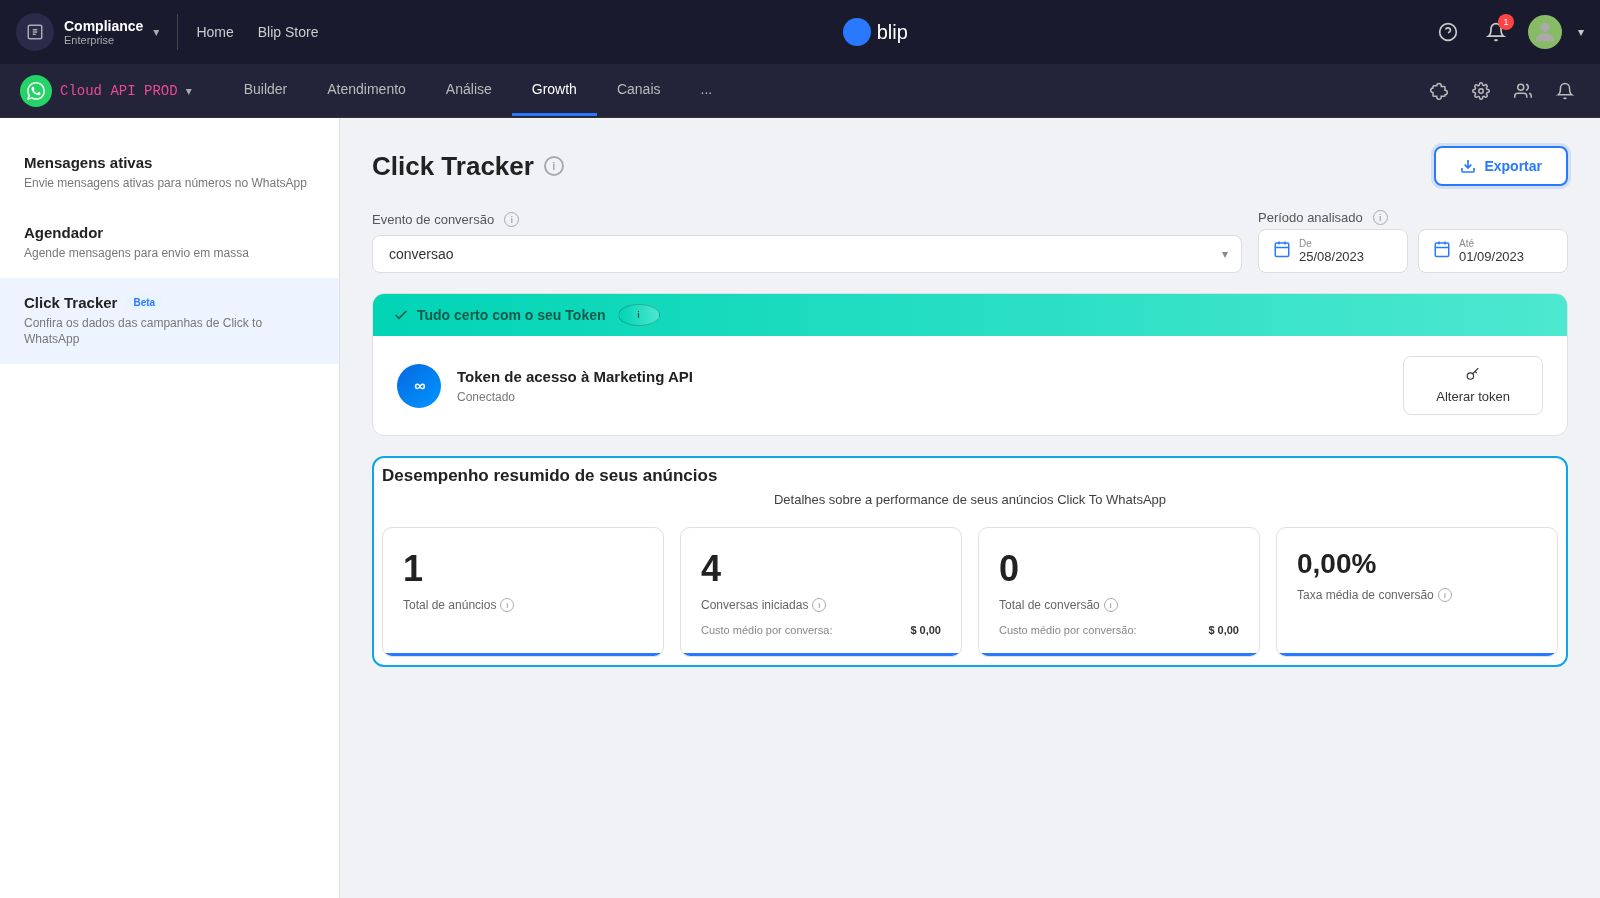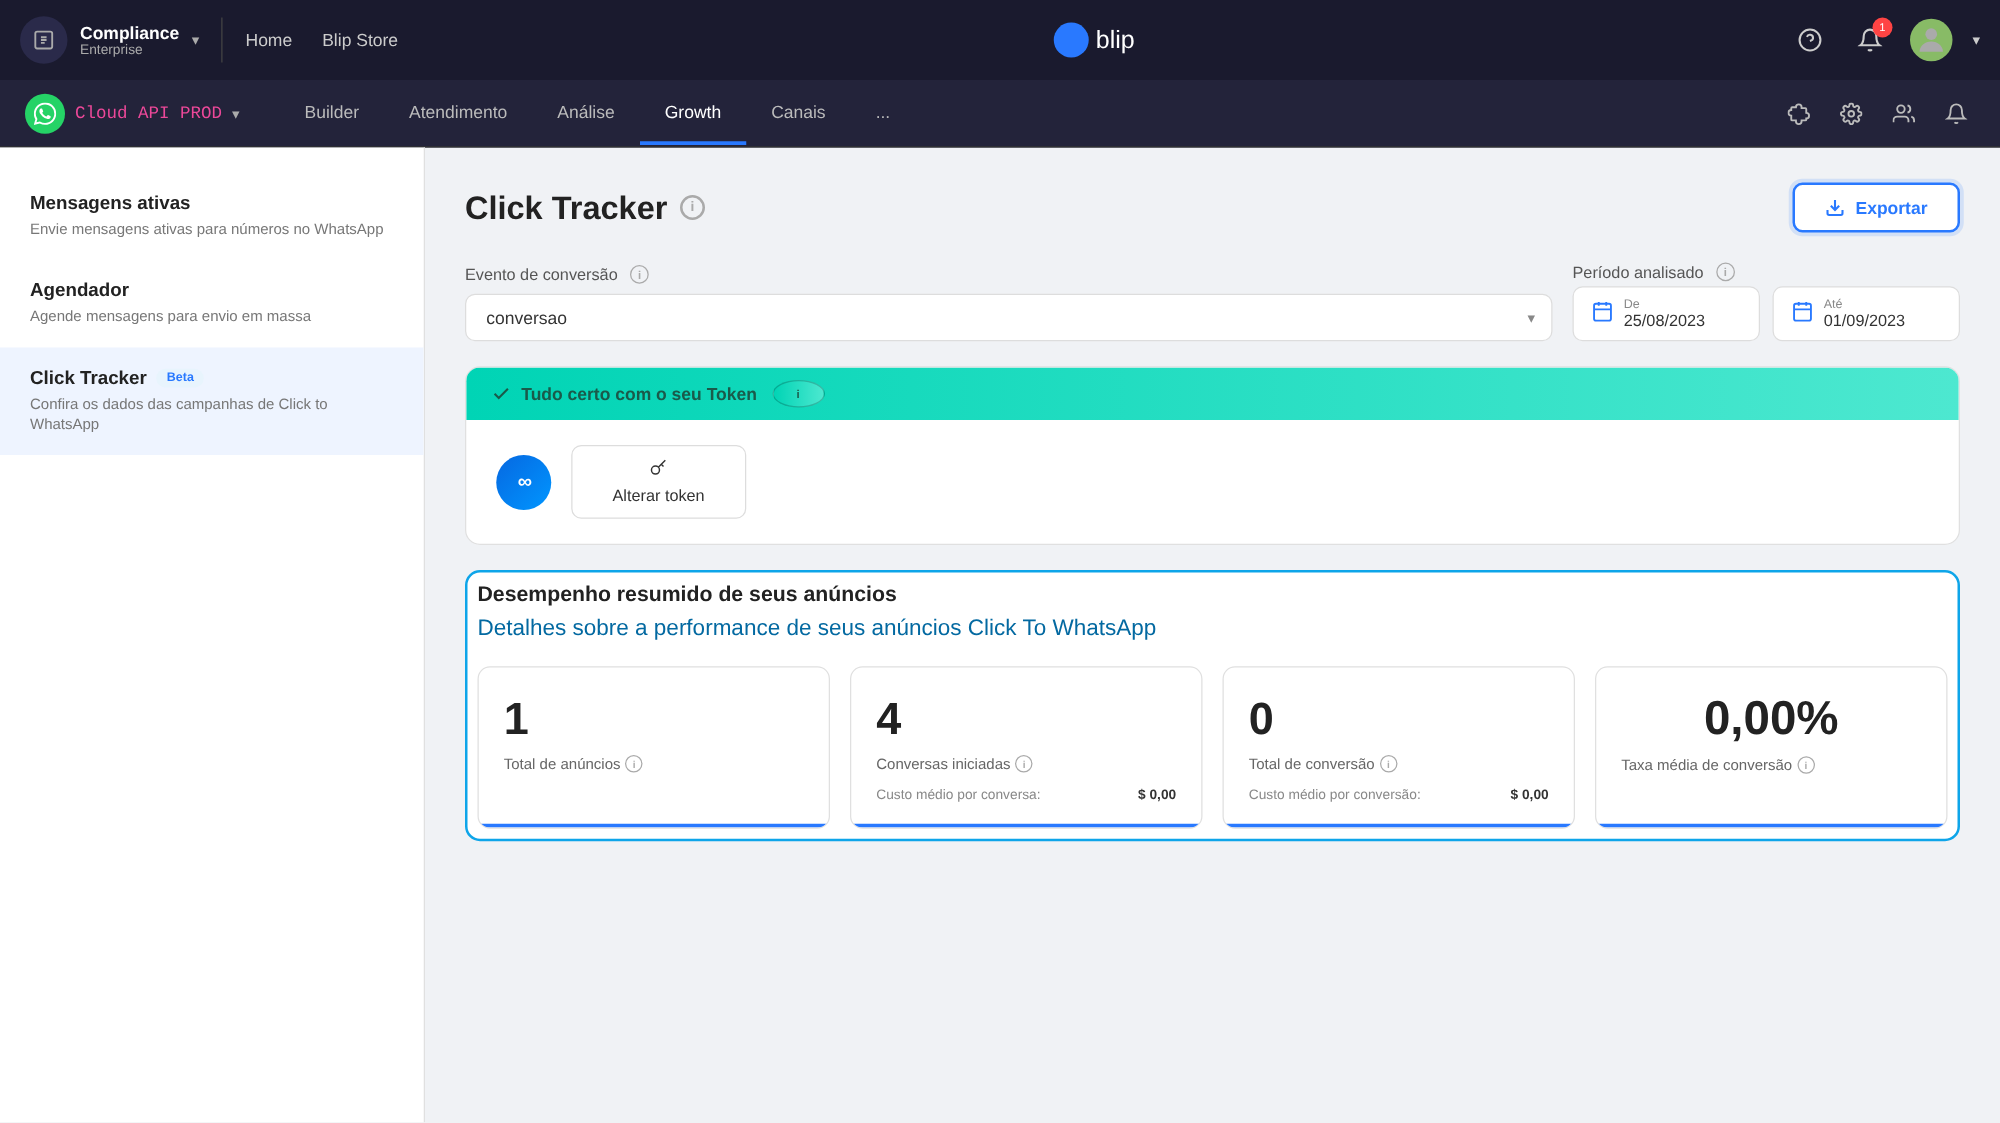--- a/index.html
+++ b/index.html
@@ -136,21 +136,21 @@
     .token-title { font-size: 15px; font-weight: 700; color: #222; line-height: 1.3; }
     .token-status { font-size: 12px; color: #777; margin-top: 4px; }
     .alter-btn {
       border: 1px solid #ddd; border-radius: 8px; background: #fff; color: #333;
       padding: 10px 32px; font-size: 13px; cursor: pointer; display: flex; align-items: center; gap: 8px; flex-direction: column;
     }
 
     
     .perf-card { background: #fff; border: 2px solid #0ea5e9; border-radius: 12px; padding: 8px; }
     .perf-title { font-size: 17px; font-weight: 700; color: #222; margin-bottom: 6px; }
-    .perf-desc { font-size: 18px; color: #0369a1; margin-bottom: 20px; }
+    .perf-desc { font-size: 13px; color: #404040; margin-bottom: 20px; text-align: center; }
     .stats-grid { display: grid; grid-template-columns: repeat(4, 1fr); gap: 16px; }
     .stat-card {
       background: #fff; border: 1px solid #e0e0e0; border-radius: 10px; padding: 20px;
       position: relative; overflow: hidden;
     }
     .stat-value { font-size: 36px; font-weight: 700; color: #222; margin-bottom: 8px; }
     .stat-label {
       font-size: 12px; color: #666; display: flex; align-items: center; gap: 4px;
     }
     .stat-bottom { margin-top: 12px; font-size: 11px; color: #888; display: flex; justify-content: space-between; }
@@ -341,20 +341,24 @@
     <div class="token-card">
       <div class="token-header">
         <svg width="16" height="16" viewBox="0 0 24 24" fill="none" stroke="#1a5a4a" stroke-width="2.5">
           <polyline points="20 6 9 17 4 12"></polyline>
         </svg>
         <span>Tudo certo com o seu Token</span>
         <div class="token-header .info-icon-sm" style="width:15px;height:15px;border-radius:50%;border:1.5px solid rgba(0,0,0,0.2);display:inline-flex;align-items:center;justify-content:center;color:#1a5a4a;font-size:9px;font-weight:700;margin-left:4px;">i</div>
       </div>
       <div class="token-body">
         <div class="meta-logo" style="font-family:sans-serif;font-size:16px;letter-spacing:-2px;">∞</div>
+        <div class="token-info">
+          <div class="token-title">Token de acesso à Marketing API</div>
+          <div class="token-status">Conectado</div>
+        </div>
         <button class="alter-btn">
           <svg width="14" height="14" viewBox="0 0 24 24" fill="none" stroke="#333" stroke-width="2">
             <circle cx="7.5" cy="15.5" r="5.5"></circle>
               <path d="M21 2l-9.6 9.6M15.5 7.5l3 3"></path>
           </svg>
           <span>Alterar token</span>
         </button>
       </div>
     </div>
 
@@ -392,21 +396,21 @@
             <div style="width:14px;height:14px;border-radius:50%;border:1.5px solid #aaa;display:inline-flex;align-items:center;justify-content:center;color:#aaa;font-size:8px;font-weight:700;">i</div>
           </div>
           <div class="stat-bottom">
             <span style="color:#888;font-size:11px;">Custo médio por conversão:</span>
             <span style="color:#333;font-size:11px;font-weight:600;">$ 0,00</span>
           </div>
           <div class="stat-bar"></div>
         </div>
 
         <div class="stat-card">
-          <div class="stat-value" style="font-size:38px;text-align:center;">0,00%</div>
+          <div class="stat-value" style="font-size:28px;">0,00%</div>
           <div class="stat-label">
             <span>Taxa média de conversão</span>
             <div style="width:14px;height:14px;border-radius:50%;border:1.5px solid #aaa;display:inline-flex;align-items:center;justify-content:center;color:#aaa;font-size:8px;font-weight:700;">i</div>
           </div>
           <div class="stat-bar"></div>
         </div>
 
       </div>
     </div>
   </main>

